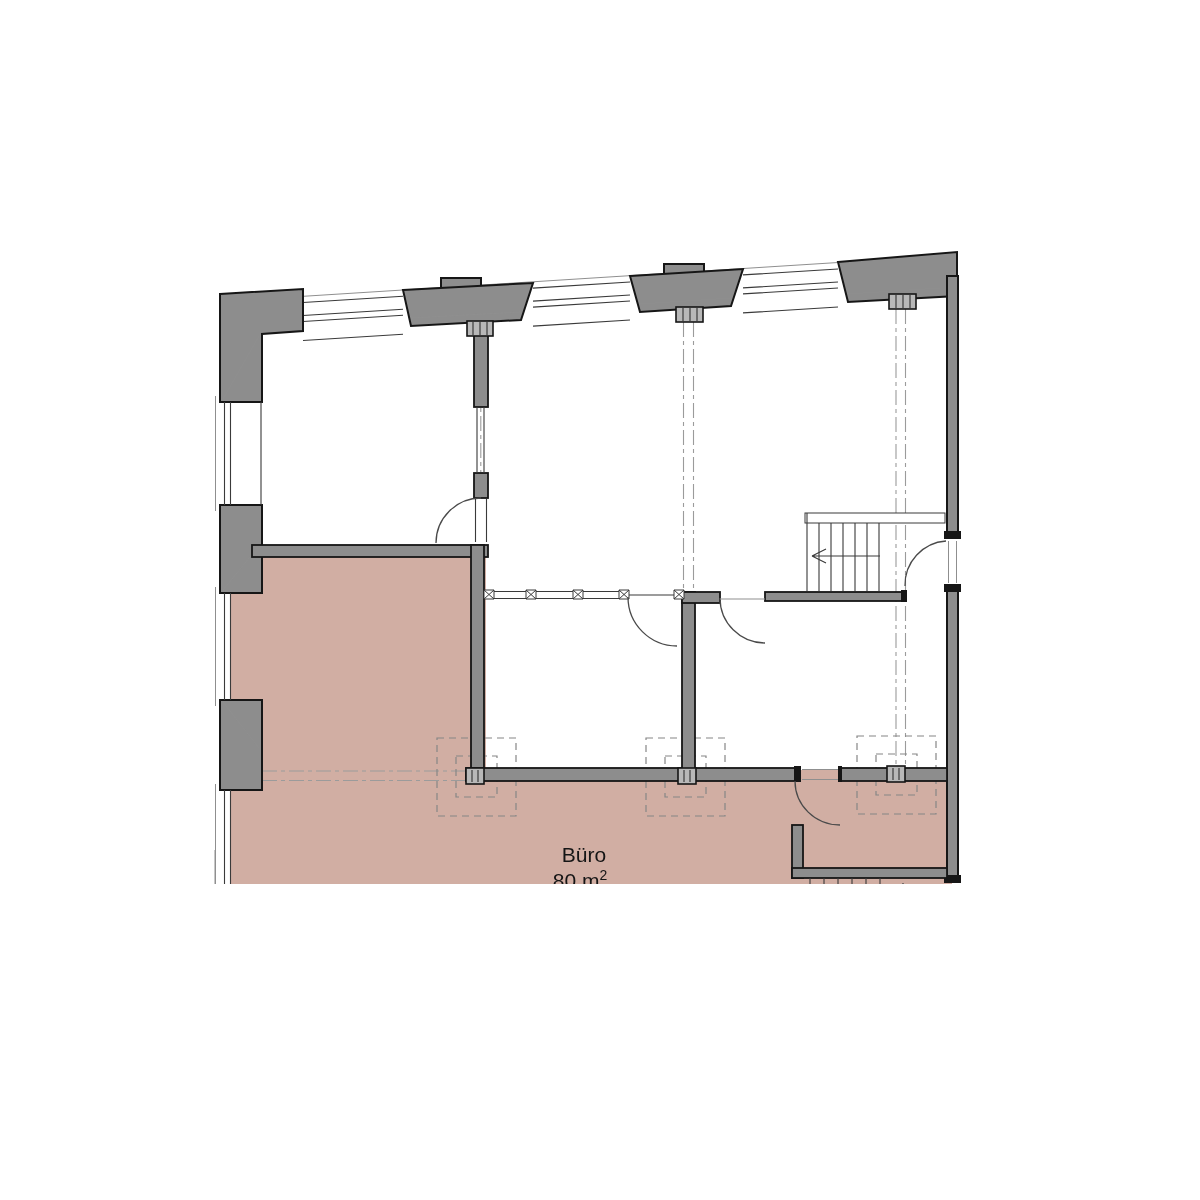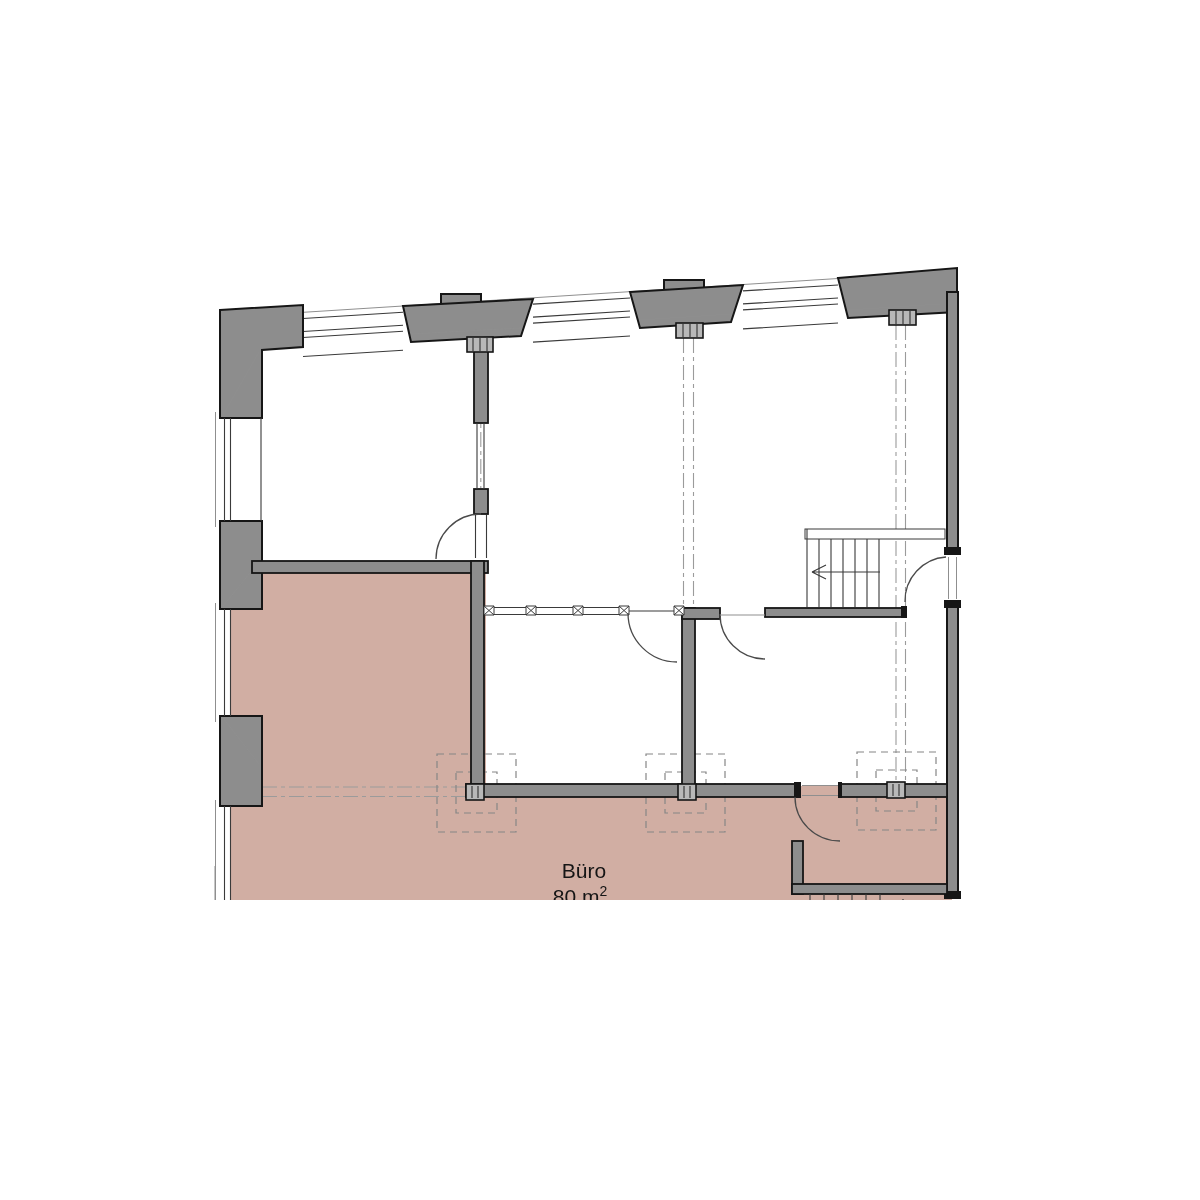--- a/index.html
+++ b/index.html
@@ -1,16 +1,16 @@
 <!DOCTYPE html>
 <html style="--bg: #ffffff; --wall-fill: #8d8d8d; --wall-stroke: #161616; --floor-pink: #d1aea3; --niche-pink: #d5b5aa; --line-thin: #3a3a3a; --line-mid: #8f8f8f; --arc-color: #4a4a4a; --centerline: #9b9b9b; --dashed-box: #868686; --column-fill: #b8b8b8; --ground-line: #9a9a9a;"><head>
 <meta charset="utf-8">
 <style>
   html,body { margin:0; padding:0; background:#ffffff; }
-  .page { width:1200px; height:884px; background:var(--bg,#fff); position:relative;margin-top:16px; }
+  .page { width:1200px; height:884px; background:var(--bg,#fff); position:relative; }
   svg text { font-family:"Liberation Sans","DejaVu Sans",sans-serif; }
 
   .wall   { fill:var(--wall-fill); stroke:var(--wall-stroke); stroke-width:2; stroke-linejoin:miter; }
   .iwall  { fill:var(--wall-fill); stroke:var(--wall-stroke); stroke-width:1.8; }
   .cap    { fill:var(--wall-stroke); stroke:none; }
   .pink   { fill:var(--floor-pink); stroke:none; }
   .niche  { fill:var(--niche-pink); stroke:var(--wall-stroke); stroke-width:2.2; }
   .thin   { stroke:var(--line-thin); stroke-width:1.1; fill:none; }
   .mid    { stroke:var(--line-mid); stroke-width:1; fill:none; }
   .arc    { stroke:var(--arc-color); stroke-width:1.3; fill:none; }

